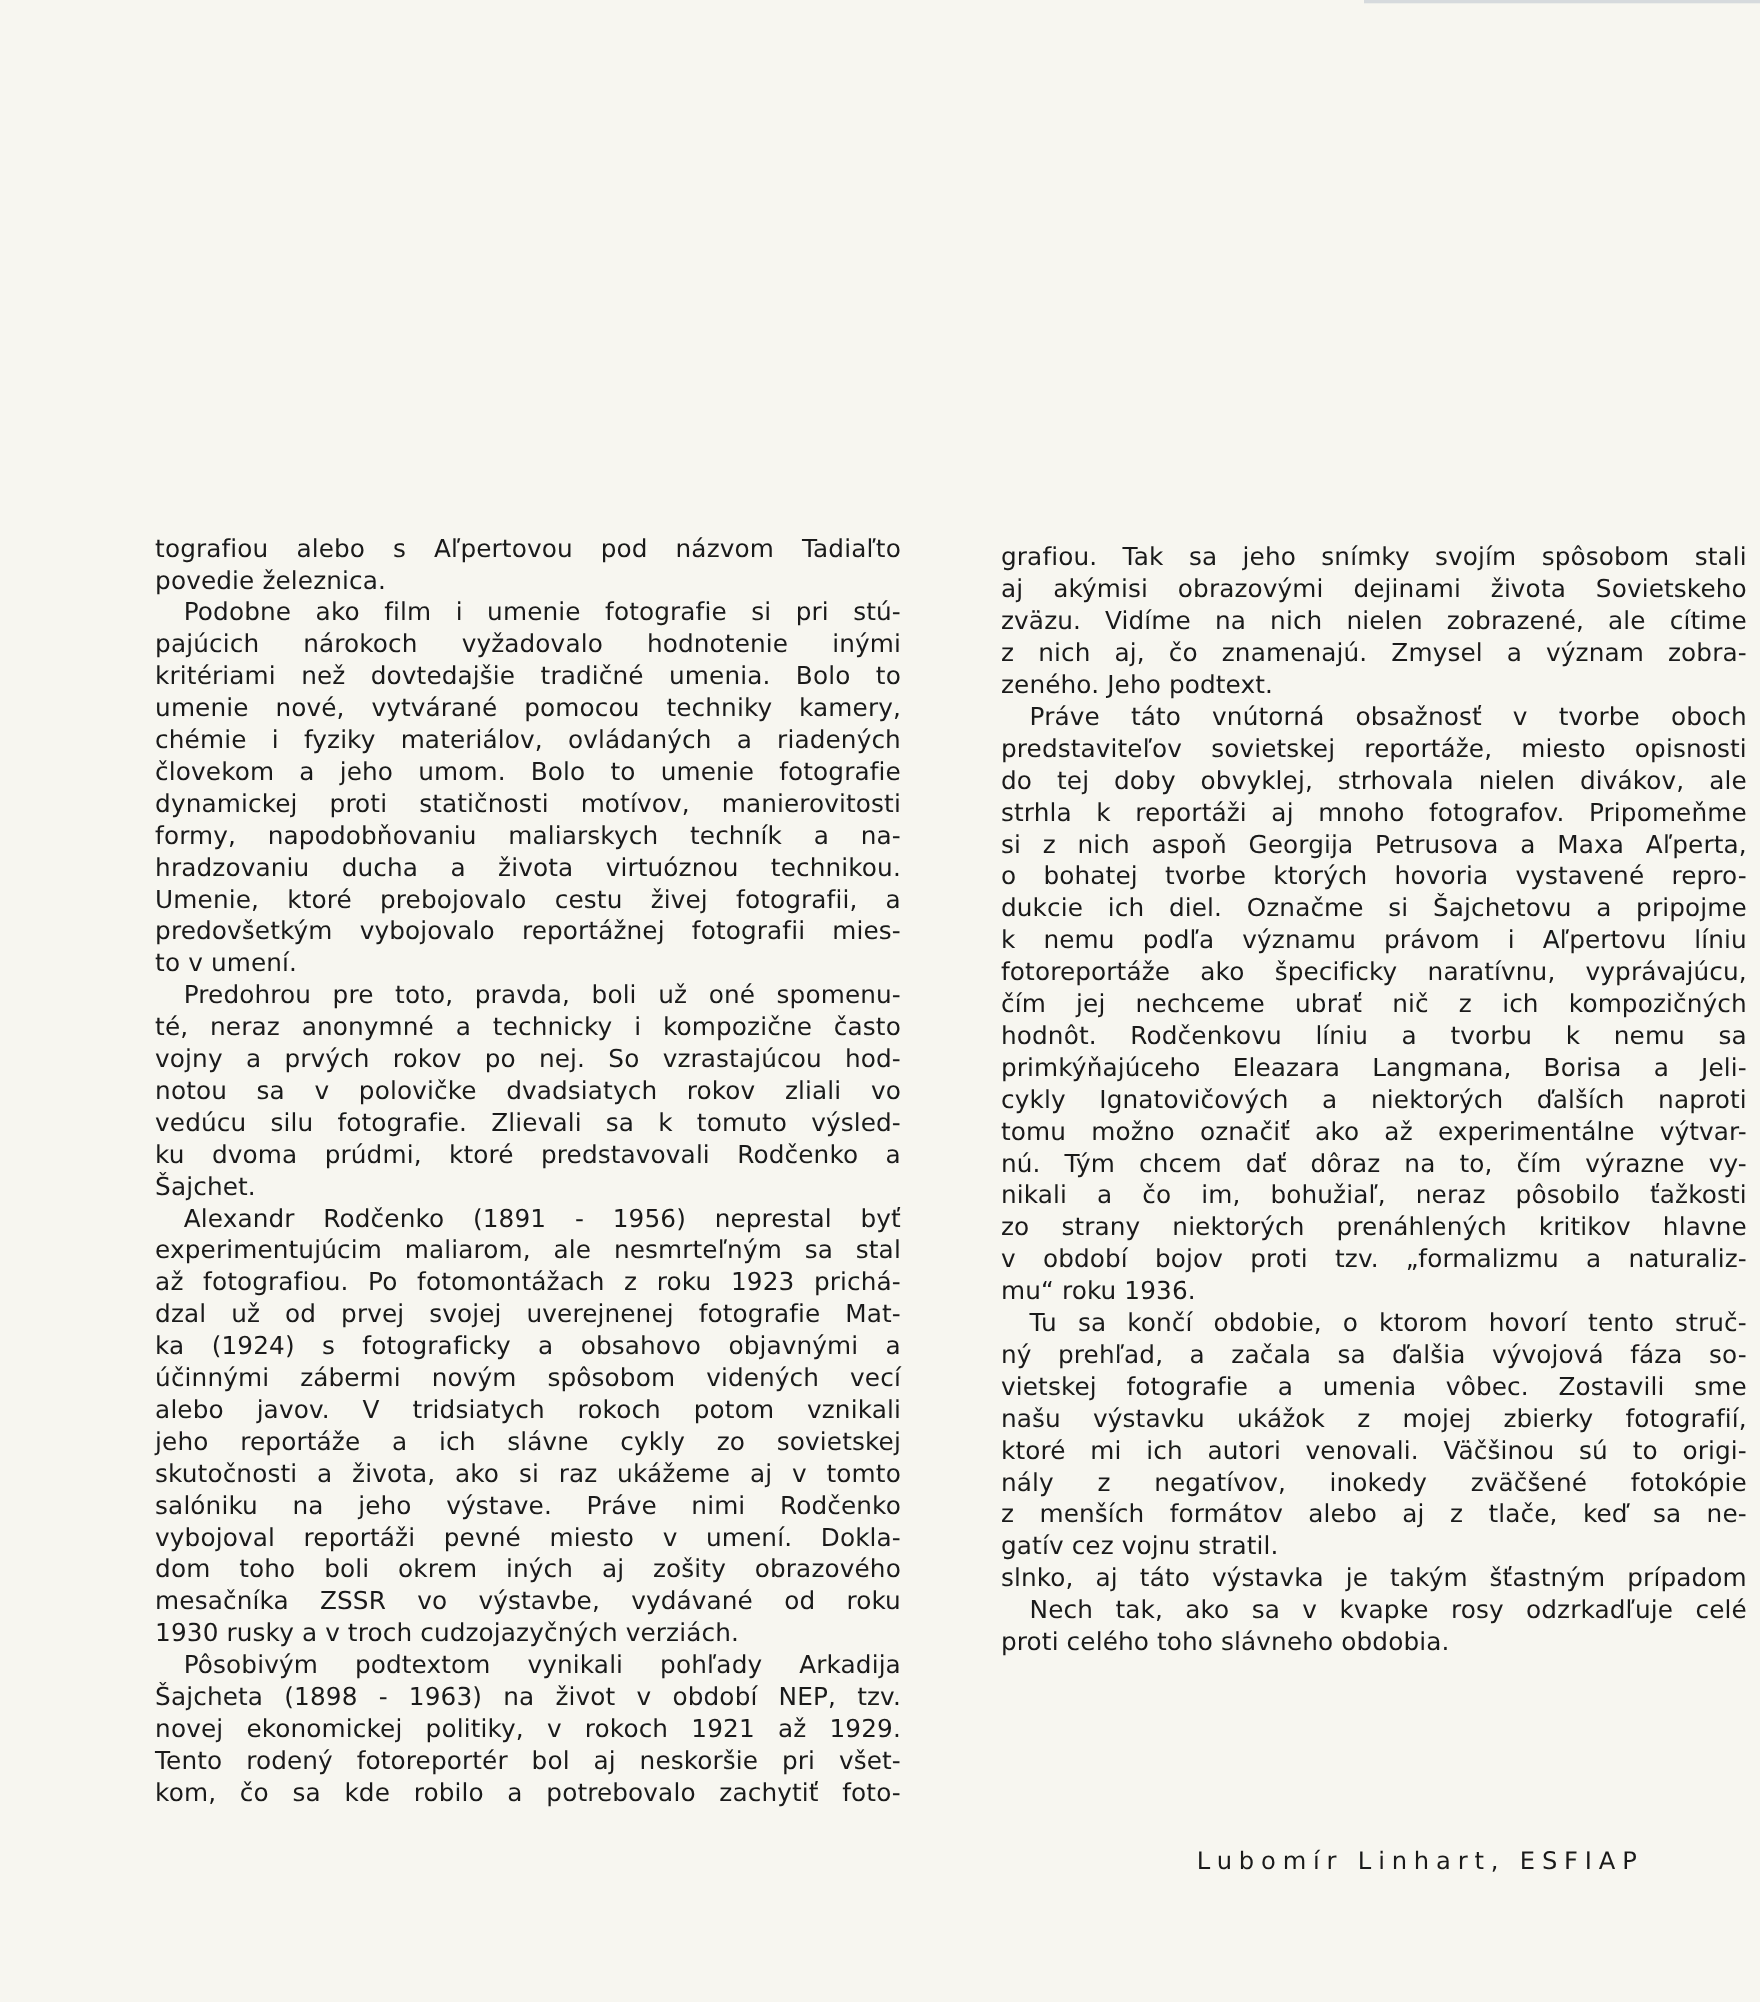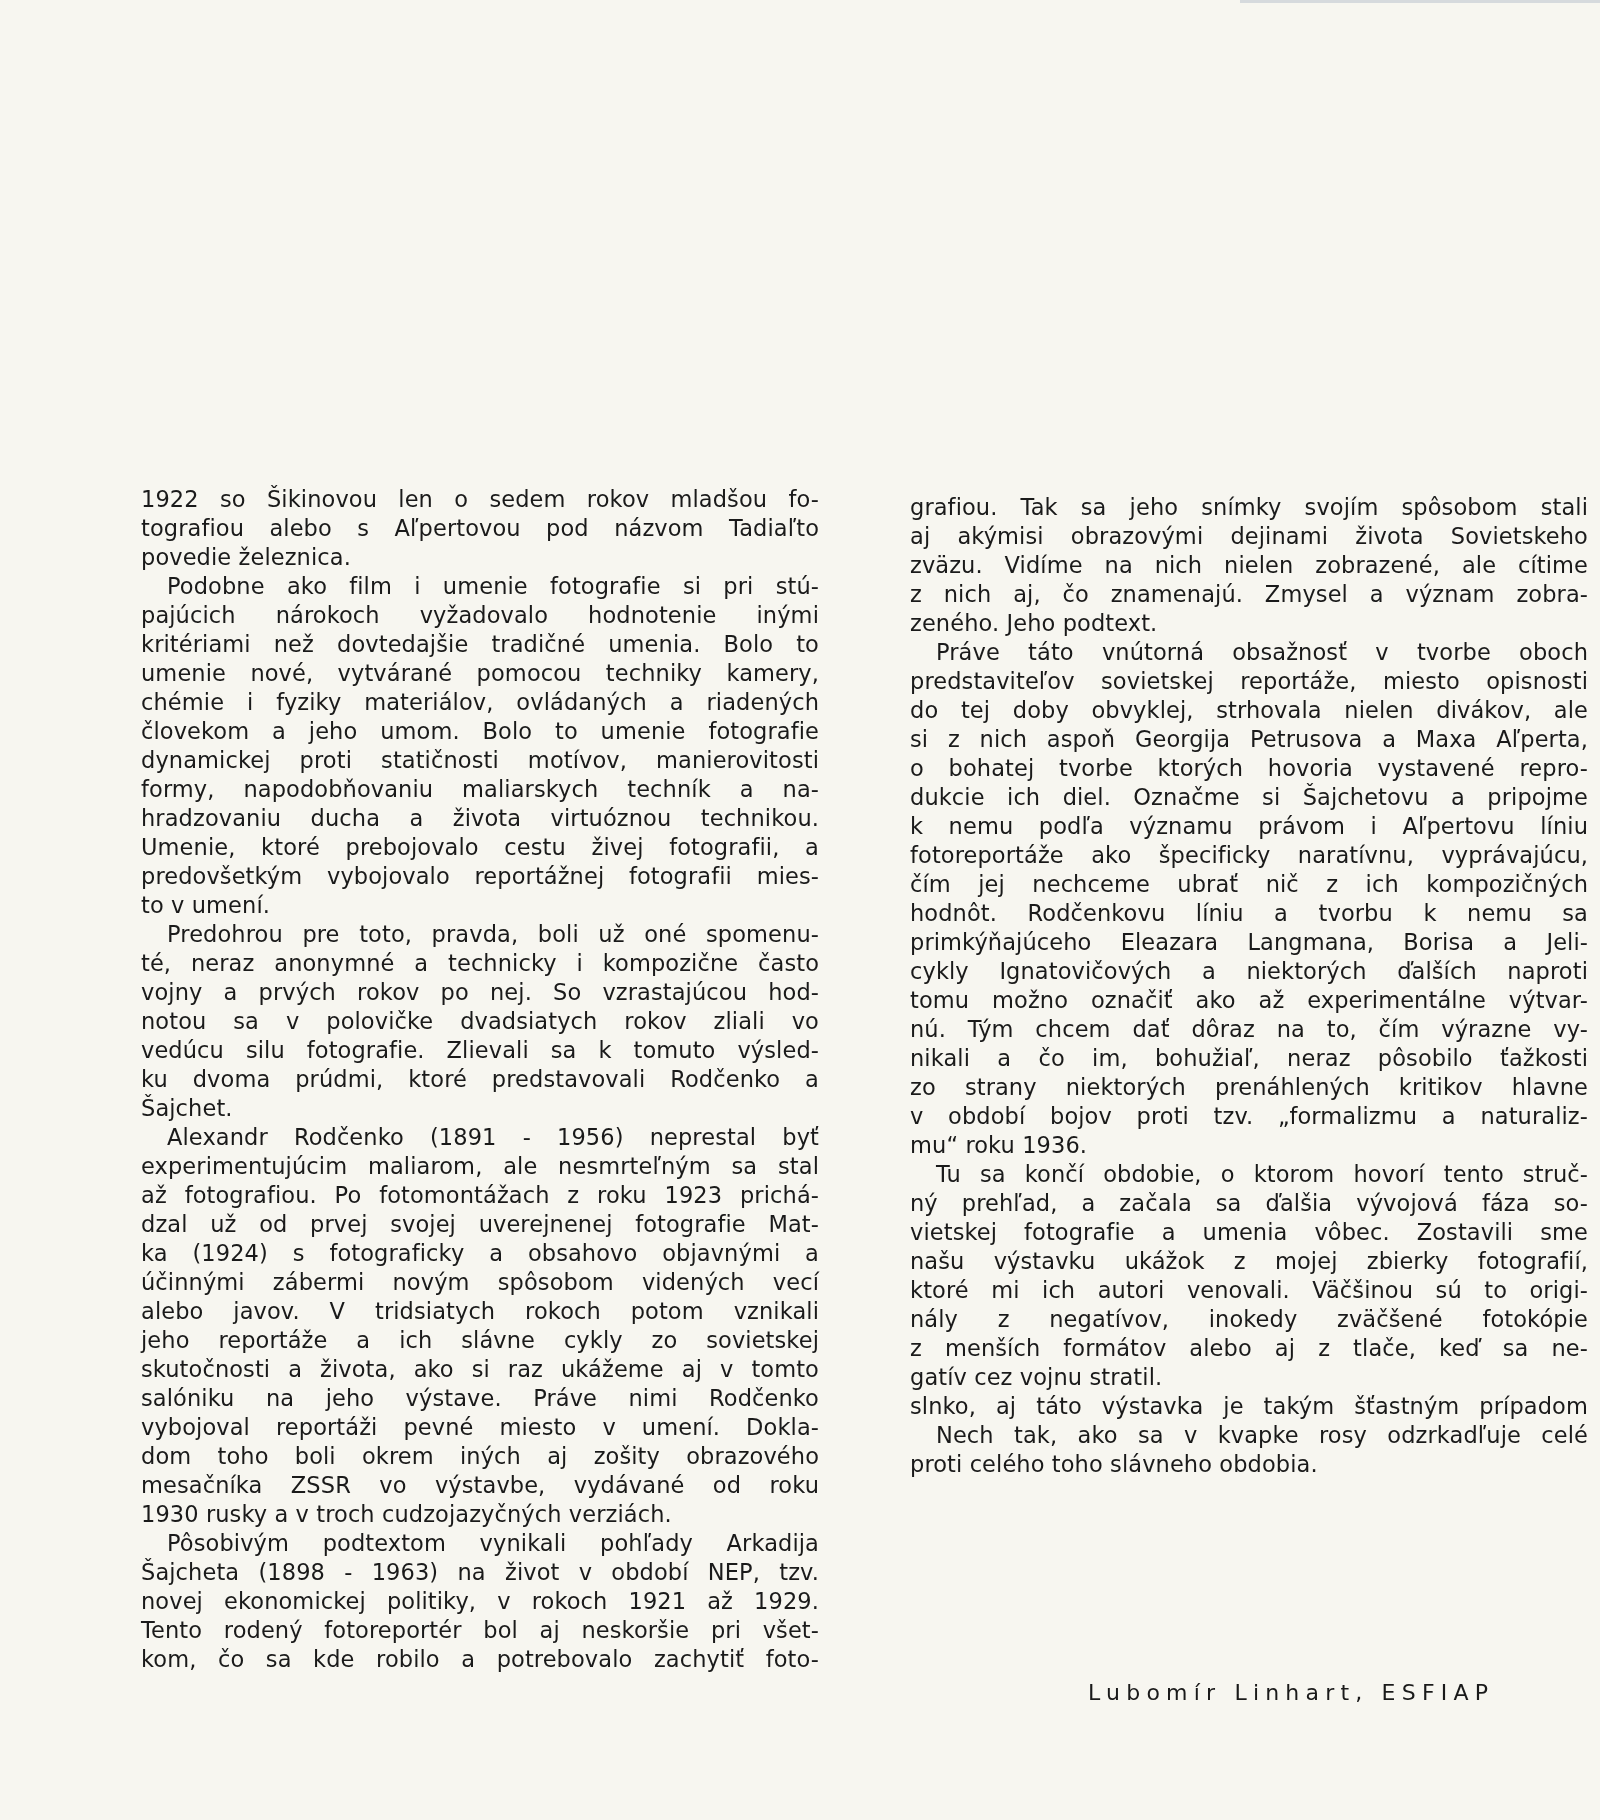--- a/index.html
+++ b/index.html
@@ -41,21 +41,20 @@
     letter-spacing: 6.2px;
     white-space: nowrap;
   }
 </style>
 </head>
 <body>
 
 <div class="page-edge-top"></div>
 
 <div class="column col-left" id="col-left">
-    <span class="line">1922 so Šikinovou len o sedem rokov mladšou fo-</span>
     <span class="line">tografiou alebo s Aľpertovou pod názvom Tadiaľto</span>
     <span class="line last">povedie železnica.</span>
     <span class="line indent">Podobne ako film i umenie fotografie si pri stú-</span>
     <span class="line">pajúcich nárokoch vyžadovalo hodnotenie inými</span>
     <span class="line">kritériami než dovtedajšie tradičné umenia. Bolo to</span>
     <span class="line">umenie nové, vytvárané pomocou techniky kamery,</span>
     <span class="line">chémie i fyziky materiálov, ovládaných a riadených</span>
     <span class="line">človekom a jeho umom. Bolo to umenie fotografie</span>
     <span class="line">dynamickej proti statičnosti motívov, manierovitosti</span>
     <span class="line">formy, napodobňovaniu maliarskych techník a na-</span>
@@ -92,20 +91,21 @@
   </div>
 <div class="column col-right" id="col-right">
     <span class="line">grafiou. Tak sa jeho snímky svojím spôsobom stali</span>
     <span class="line">aj akýmisi obrazovými dejinami života Sovietskeho</span>
     <span class="line">zväzu. Vidíme na nich nielen zobrazené, ale cítime</span>
     <span class="line">z nich aj, čo znamenajú. Zmysel a význam zobra-</span>
     <span class="line last">zeného. Jeho podtext.</span>
     <span class="line indent">Práve táto vnútorná obsažnosť v tvorbe oboch</span>
     <span class="line">predstaviteľov sovietskej reportáže, miesto opisnosti</span>
     <span class="line">do tej doby obvyklej, strhovala nielen divákov, ale</span>
+    <span class="line">strhla k reportáži aj mnoho fotografov. Pripomeňme</span>
     <span class="line">si z nich aspoň Georgija Petrusova a Maxa Aľperta,</span>
     <span class="line">o bohatej tvorbe ktorých hovoria vystavené repro-</span>
     <span class="line">dukcie ich diel. Označme si Šajchetovu a pripojme</span>
     <span class="line">k nemu podľa významu právom i Aľpertovu líniu</span>
     <span class="line">fotoreportáže ako špecificky naratívnu, vyprávajúcu,</span>
     <span class="line">čím jej nechceme ubrať nič z ich kompozičných</span>
     <span class="line">hodnôt. Rodčenkovu líniu a tvorbu k nemu sa</span>
     <span class="line">primkýňajúceho Eleazara Langmana, Borisa a Jeli-</span>
     <span class="line">cykly Ignatovičových a niektorých ďalších naproti</span>
     <span class="line">tomu možno označiť ako až experimentálne výtvar-</span>

